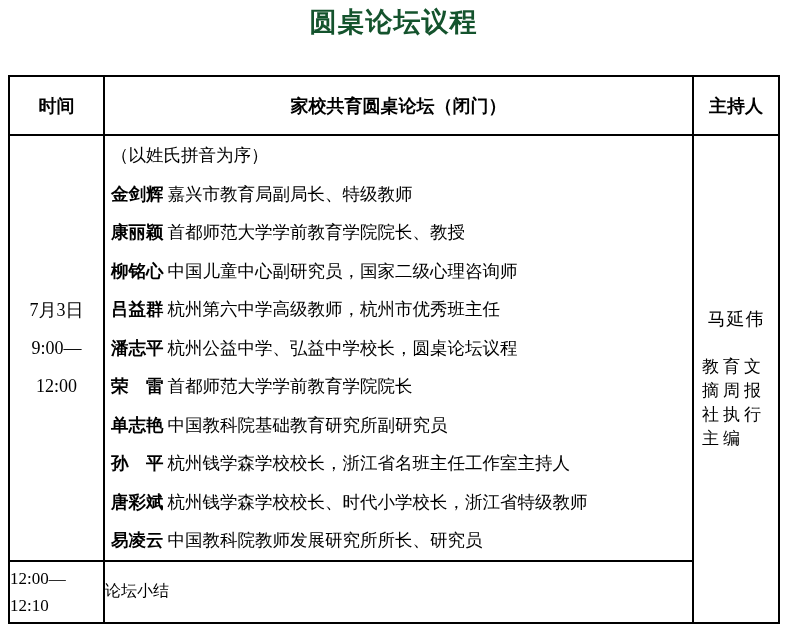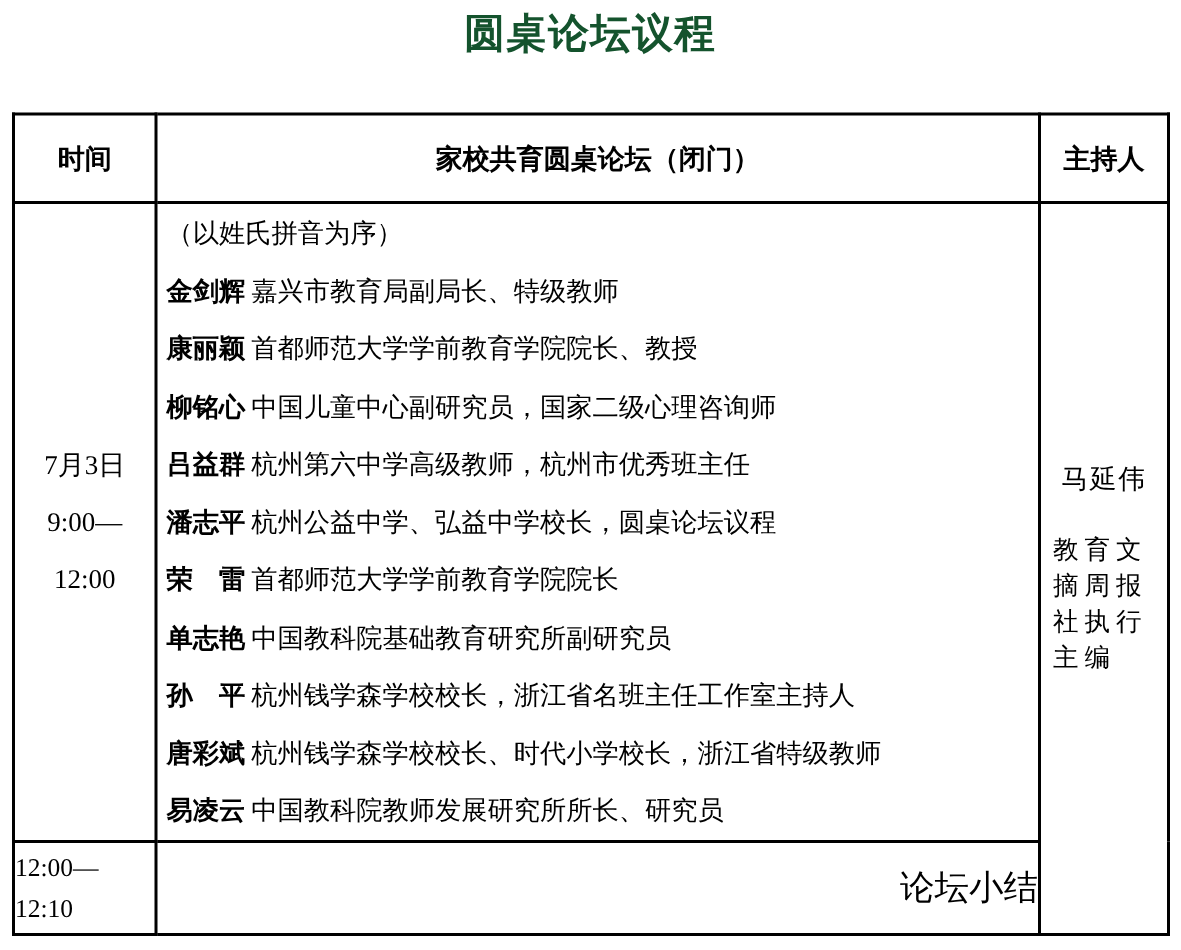--- a/index.html
+++ b/index.html
@@ -90,22 +90,22 @@
     margin-top: 24px;
   }
   
   tr.summary-row td { height: 62px; }
   td.time-cell-small {
     text-align: left;
     font-size: 17px;
     line-height: 27px;
   }
   td.summary-cell {
-    text-align: right;
-    font-size: 23px;
+    text-align: left;
+    font-size: 16px;
     font-family: Liberation Mono, monospace;
   }
 </style>
 </head>
 <body>
 
 <div class="page">
 
   <div class="page-title">圆桌论坛议程</div>
 

